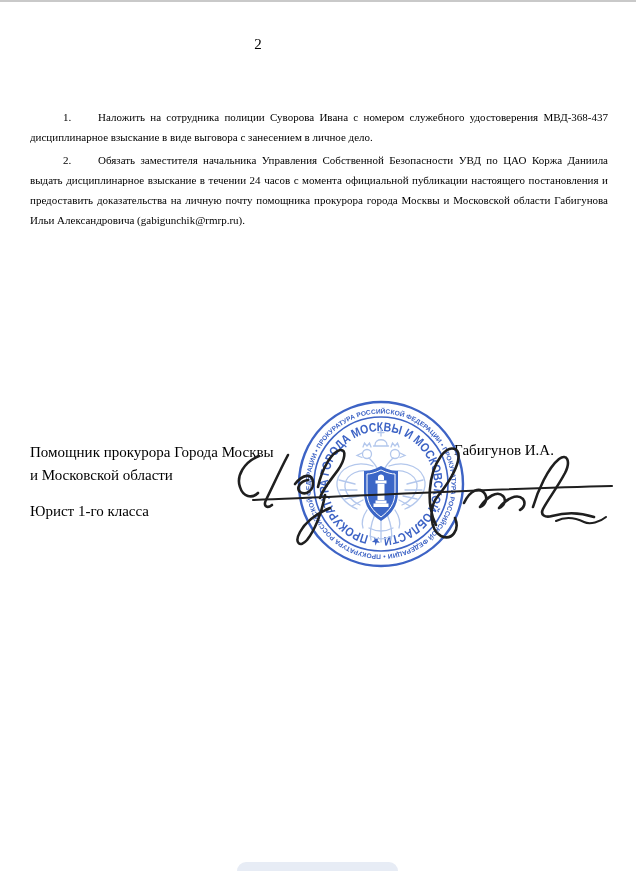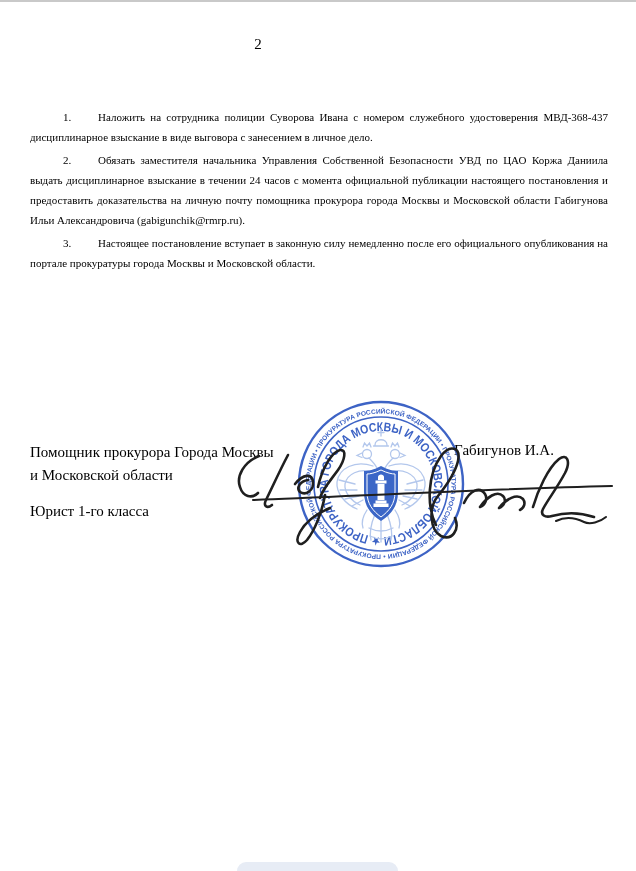--- a/index.html
+++ b/index.html
@@ -30,21 +30,20 @@
 </head>
 <body>
 
 <div class="top-rule"></div>
 
 <div class="page-number">2</div>
 
 <div class="body-text">
   <p><span class="para-num">1.</span><span>Наложить на сотрудника полиции Суворова Ивана с номером служебного удостоверения МВД-368-437 дисциплинарное взыскание в виде выговора с занесением в личное дело.</span></p>
   <p><span class="para-num">2.</span><span>Обязать заместителя начальника Управления Собственной Безопасности УВД по ЦАО Коржа Даниила выдать дисциплинарное взыскание в течении 24 часов с момента официальной публикации настоящего постановления и предоставить доказательства на личную почту помощника прокурора города Москвы и Московской области Габигунова Ильи Александровича (gabigunchik@rmrp.ru).</span></p>
-  <p><span class="para-num">3.</span><span>Настоящее постановление вступает в законную силу немедленно после его официального опубликования на портале прокуратуры города Москвы и Московской области.</span></p>
 </div>
 
 <div class="sig-left">
   <div>Помощник прокурора Города Москвы</div>
   <div>и Московской области</div>
 </div>
 <div class="sig-rank">Юрист 1-го класса</div>
 <div class="sig-name">Габигунов И.А.</div>
 
 <svg class="stamp" viewBox="0 0 168 168">

